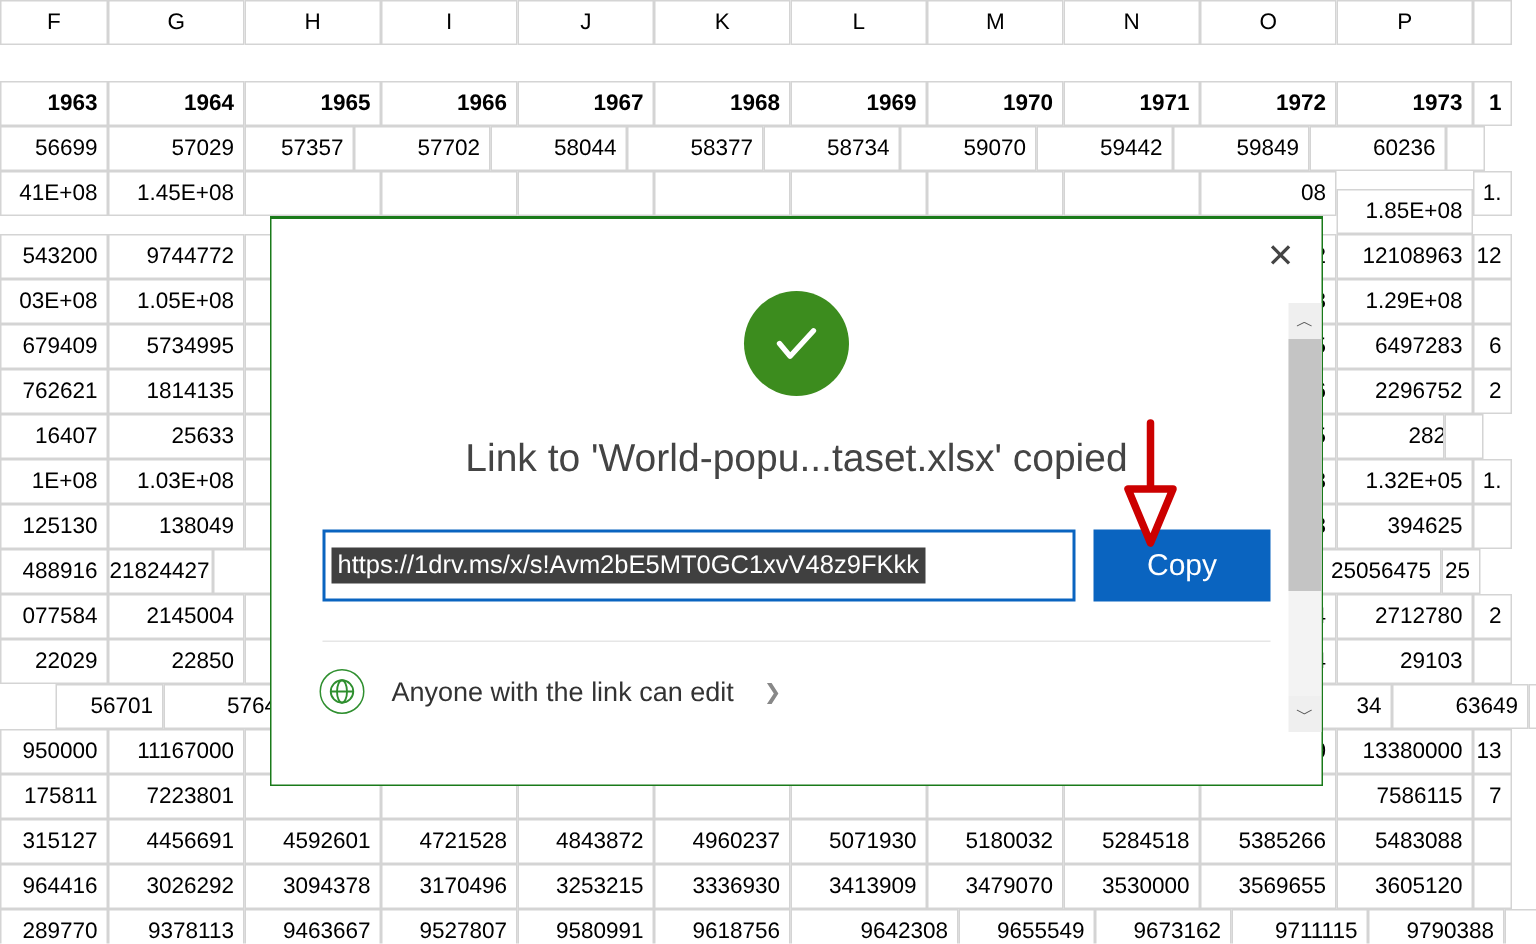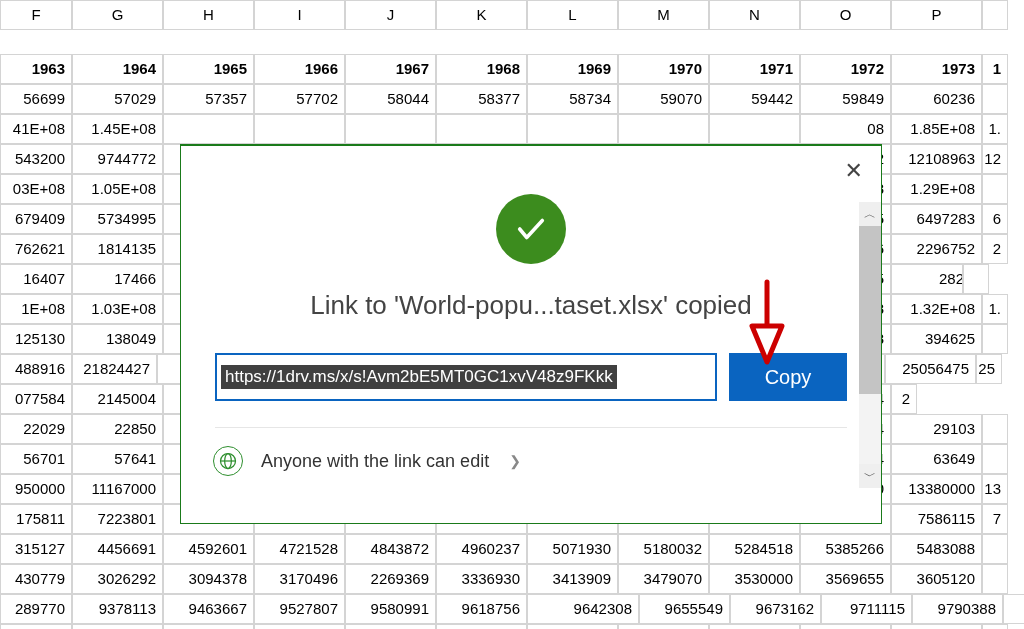--- a/index.html
+++ b/index.html
@@ -186,21 +186,21 @@
       <div class="cell cN" style="width: 91px;">1971</div>
       <div class="cell cN" style="width: 91px;">1972</div>
       <div class="cell cN" style="width: 91px;">1973</div>
       <div class="cell cLast" style="width: 26px;">1</div>
     </div>
 
   <div id="data-rows">
       <div class="row">
         <div class="cell c0" style="width: 72px;">56699</div>
         <div class="cell c1" style="width: 91px;">57029</div>
-        <div class="cell cN" style="width: 91px;">57357</div>
+        <div class="cell cN" style="width: 73px;">57357</div>
         <div class="cell cN" style="width: 91px;">57702</div>
         <div class="cell cN" style="width: 91px;">58044</div>
         <div class="cell cN" style="width: 91px;">58377</div>
         <div class="cell cN" style="width: 91px;">58734</div>
         <div class="cell cN" style="width: 91px;">59070</div>
         <div class="cell cN" style="width: 91px;">59442</div>
         <div class="cell cN" style="width: 91px;">59849</div>
         <div class="cell cN" style="width: 91px;">60236</div>
         <div class="cell cLast" style="width: 26px;"></div>
       </div>
@@ -208,21 +208,21 @@
         <div class="cell c0" style="width: 72px;">41E+08</div>
         <div class="cell c1" style="width: 91px;">1.45E+08</div>
         <div class="cell cN" style="width: 91px;"></div>
         <div class="cell cN" style="width: 91px;"></div>
         <div class="cell cN" style="width: 91px;"></div>
         <div class="cell cN" style="width: 91px;"></div>
         <div class="cell cN" style="width: 91px;"></div>
         <div class="cell cN" style="width: 91px;"></div>
         <div class="cell cN" style="width: 91px;"></div>
         <div class="cell cN" style="width: 91px;">08</div>
-        <div class="cell cN" style="width: 91px;">1.85E+08</div>
+        <div class="cell cN" style="width: 91px; margin-top: 12px;">1.85E+08</div>
         <div class="cell cLast" style="width: 26px;">1.</div>
       </div>
       <div class="row">
         <div class="cell c0" style="width: 72px;">543200</div>
         <div class="cell c1" style="width: 91px;">9744772</div>
         <div class="cell cN" style="width: 91px;"></div>
         <div class="cell cN" style="width: 91px;"></div>
         <div class="cell cN" style="width: 91px;"></div>
         <div class="cell cN" style="width: 91px;"></div>
         <div class="cell cN" style="width: 91px;"></div>
@@ -269,21 +269,21 @@
         <div class="cell cN" style="width: 91px;"></div>
         <div class="cell cN" style="width: 91px;"></div>
         <div class="cell cN" style="width: 91px;"></div>
         <div class="cell cN" style="width: 91px;"></div>
         <div class="cell cN" style="width: 91px;">26</div>
         <div class="cell cN" style="width: 91px;">2296752</div>
         <div class="cell cLast" style="width: 26px;">2</div>
       </div>
       <div class="row">
         <div class="cell c0" style="width: 72px;">16407</div>
-        <div class="cell c1" style="width: 91px;">17466</div>
+        <div class="cell c1" style="width: 91px;">25633</div>
         <div class="cell cN" style="width: 91px;"></div>
         <div class="cell cN" style="width: 91px;"></div>
         <div class="cell cN" style="width: 91px;"></div>
         <div class="cell cN" style="width: 91px;"></div>
         <div class="cell cN" style="width: 91px;"></div>
         <div class="cell cN" style="width: 91px;"></div>
         <div class="cell cN" style="width: 91px;"></div>
         <div class="cell cN" style="width: 91px;">85</div>
         <div class="cell cN" style="width: 72px; padding-left: 47px;">28232</div>
         <div class="cell cLast" style="width: 26px;"></div>
@@ -292,40 +292,40 @@
         <div class="cell c0" style="width: 72px;">1E+08</div>
         <div class="cell c1" style="width: 91px;">1.03E+08</div>
         <div class="cell cN" style="width: 91px;"></div>
         <div class="cell cN" style="width: 91px;"></div>
         <div class="cell cN" style="width: 91px;"></div>
         <div class="cell cN" style="width: 91px;"></div>
         <div class="cell cN" style="width: 91px;"></div>
         <div class="cell cN" style="width: 91px;"></div>
         <div class="cell cN" style="width: 91px;"></div>
         <div class="cell cN" style="width: 91px;">08</div>
-        <div class="cell cN" style="width: 91px;">1.32E+08</div>
+        <div class="cell cN" style="width: 91px;">1.32E+05</div>
         <div class="cell cLast" style="width: 26px;">1.</div>
       </div>
       <div class="row">
         <div class="cell c0" style="width: 72px;">125130</div>
         <div class="cell c1" style="width: 91px;">138049</div>
         <div class="cell cN" style="width: 91px;"></div>
         <div class="cell cN" style="width: 91px;"></div>
         <div class="cell cN" style="width: 91px;"></div>
         <div class="cell cN" style="width: 91px;"></div>
         <div class="cell cN" style="width: 91px;"></div>
         <div class="cell cN" style="width: 91px;"></div>
         <div class="cell cN" style="width: 91px;"></div>
         <div class="cell cN" style="width: 91px;">68</div>
         <div class="cell cN" style="width: 91px;">394625</div>
         <div class="cell cLast" style="width: 26px;"></div>
       </div>
       <div class="row">
         <div class="cell c0" style="width: 72px;">488916</div>
-        <div class="cell c1" style="width: 85px;">21824427</div>
+        <div class="cell c1" style="width: 70px;">21824427</div>
         <div class="cell cN" style="width: 91px;"></div>
         <div class="cell cN" style="width: 91px;"></div>
         <div class="cell cN" style="width: 91px;"></div>
         <div class="cell cN" style="width: 91px;"></div>
         <div class="cell cN" style="width: 91px;"></div>
         <div class="cell cN" style="width: 91px;"></div>
         <div class="cell cN" style="width: 91px;"></div>
         <div class="cell cN" style="width: 91px;">72</div>
         <div class="cell cN" style="width: 91px;">25056475</div>
         <div class="cell cLast" style="width: 26px;">25</div>
@@ -334,38 +334,39 @@
         <div class="cell c0" style="width: 72px;">077584</div>
         <div class="cell c1" style="width: 91px;">2145004</div>
         <div class="cell cN" style="width: 91px;"></div>
         <div class="cell cN" style="width: 91px;"></div>
         <div class="cell cN" style="width: 91px;"></div>
         <div class="cell cN" style="width: 91px;"></div>
         <div class="cell cN" style="width: 91px;"></div>
         <div class="cell cN" style="width: 91px;"></div>
         <div class="cell cN" style="width: 91px;"></div>
         <div class="cell cN" style="width: 91px;">84</div>
+        <div class="cell cN" style="width: 91px;">2712780</div>
         <div class="cell cLast" style="width: 26px;">2</div>
       </div>
       <div class="row">
         <div class="cell c0" style="width: 72px;">22029</div>
         <div class="cell c1" style="width: 91px;">22850</div>
         <div class="cell cN" style="width: 91px;"></div>
         <div class="cell cN" style="width: 91px;"></div>
         <div class="cell cN" style="width: 91px;"></div>
         <div class="cell cN" style="width: 91px;"></div>
         <div class="cell cN" style="width: 91px;"></div>
         <div class="cell cN" style="width: 91px;"></div>
         <div class="cell cN" style="width: 91px;"></div>
         <div class="cell cN" style="width: 91px;">64</div>
         <div class="cell cN" style="width: 91px;">29103</div>
         <div class="cell cLast" style="width: 26px;"></div>
       </div>
       <div class="row">
-        <div class="cell c0" style="width: 72px;">56701</div>
+        <div class="cell c0" style="width: 72px; margin-left: 37px;">56701</div>
         <div class="cell c1" style="width: 91px;">57641</div>
         <div class="cell cN" style="width: 91px;"></div>
         <div class="cell cN" style="width: 91px;"></div>
         <div class="cell cN" style="width: 91px;"></div>
         <div class="cell cN" style="width: 91px;"></div>
         <div class="cell cN" style="width: 91px;"></div>
         <div class="cell cN" style="width: 91px;"></div>
         <div class="cell cN" style="width: 91px;"></div>
         <div class="cell cN" style="width: 91px;">34</div>
         <div class="cell cN" style="width: 91px;">63649</div>
@@ -407,25 +408,25 @@
         <div class="cell cN" style="width: 91px;">4843872</div>
         <div class="cell cN" style="width: 91px;">4960237</div>
         <div class="cell cN" style="width: 91px;">5071930</div>
         <div class="cell cN" style="width: 91px;">5180032</div>
         <div class="cell cN" style="width: 91px;">5284518</div>
         <div class="cell cN" style="width: 91px;">5385266</div>
         <div class="cell cN" style="width: 91px;">5483088</div>
         <div class="cell cLast" style="width: 26px;"></div>
       </div>
       <div class="row">
-        <div class="cell c0" style="width: 72px;">430779</div>
+        <div class="cell c0" style="width: 72px;">964416</div>
         <div class="cell c1" style="width: 91px;">3026292</div>
         <div class="cell cN" style="width: 91px;">3094378</div>
         <div class="cell cN" style="width: 91px;">3170496</div>
-        <div class="cell cN" style="width: 91px;">2269369</div>
+        <div class="cell cN" style="width: 91px;">3253215</div>
         <div class="cell cN" style="width: 91px;">3336930</div>
         <div class="cell cN" style="width: 91px;">3413909</div>
         <div class="cell cN" style="width: 91px;">3479070</div>
         <div class="cell cN" style="width: 91px;">3530000</div>
         <div class="cell cN" style="width: 91px;">3569655</div>
         <div class="cell cN" style="width: 91px;">3605120</div>
         <div class="cell cLast" style="width: 26px;"></div>
       </div>
       <div class="row">
         <div class="cell c0" style="width: 72px;">289770</div>

